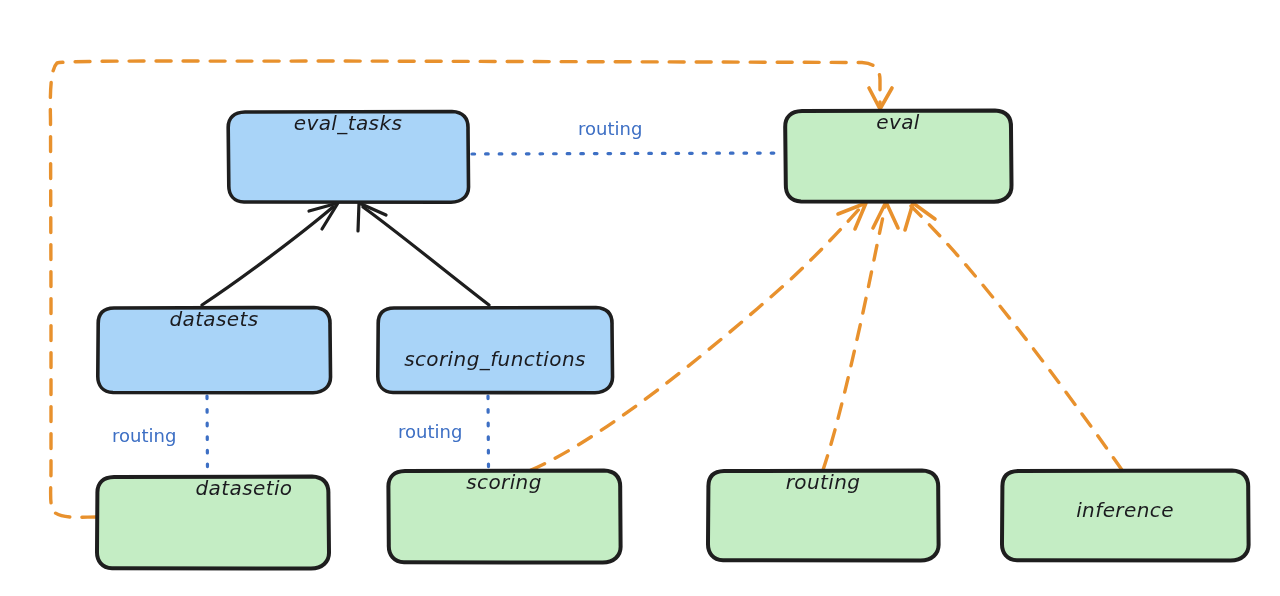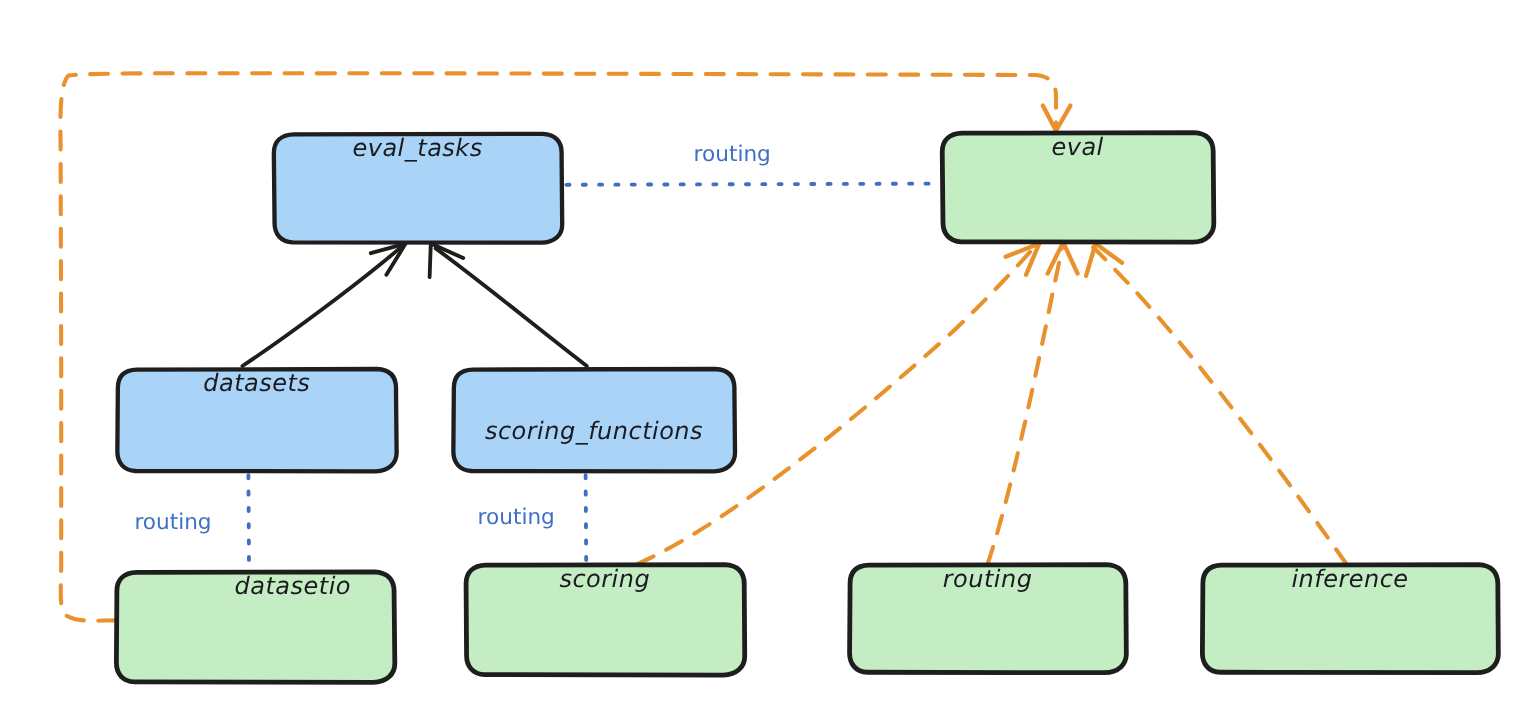--- a/index.html
+++ b/index.html
@@ -163,21 +163,21 @@
 </div>
 
 <div class="node" style="left:388px; top:470px; width:232px; height:92px;">
   <span class="node-label">scoring</span>
 </div>
 
 <div class="node" style="left:708px; top:470px; width:230px; height:90px;">
   <span class="node-label">routing</span>
 </div>
 
-<div class="node" style="left:1002px; top:470px; width:246px; height:90px;">
+<div class="node" style="left:1002px; top:498px; width:246px; height:90px;">
   <span class="node-label">inference</span>
 </div>
 
 <div class="edge-label" style="left:578px; top:118px; color:#3d6fc4;">routing</div>
 
 <div class="edge-label" style="left:112px; top:425px; color:#3d6fc4;">routing</div>
 
 <div class="edge-label" style="left:398px; top:421px; color:#3d6fc4;">routing</div>
 
 </body></html>

